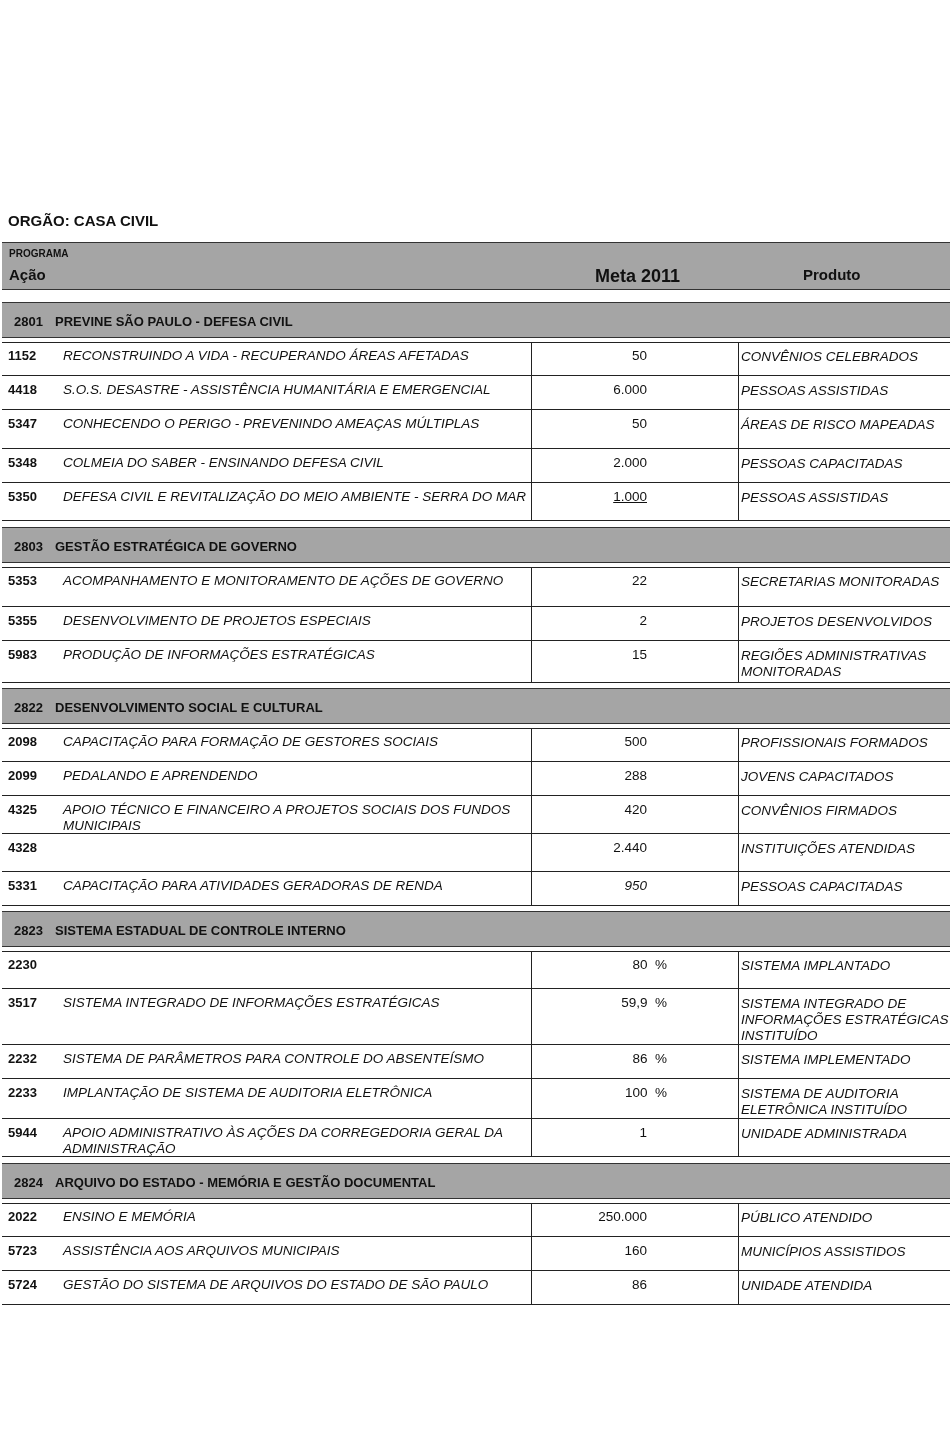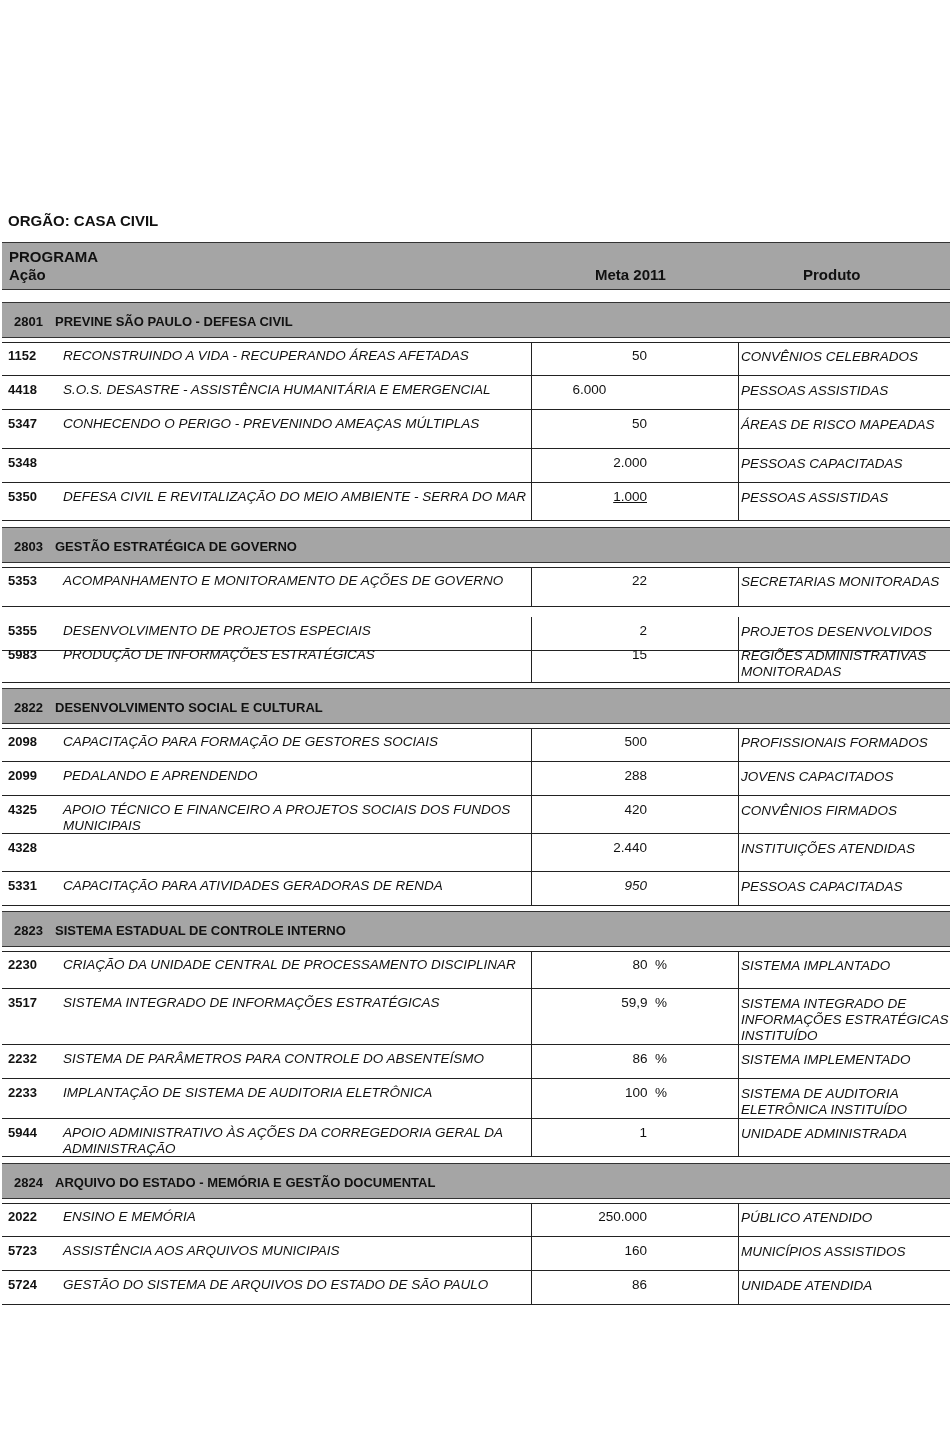--- a/index.html
+++ b/index.html
@@ -1,23 +1,23 @@
 <!DOCTYPE html>
 <html><head>
 <meta charset="utf-8">
 <style>
   html, body { margin:0; padding:0; background:#ffffff; }
   body { width:952px; height:1438px; position:relative; overflow:hidden;
          font-family:"Liberation Sans", sans-serif; color:#111; }
   .orgao { position:absolute; left:8px; top:212px; font-size:15px; font-weight:bold; letter-spacing:0; }
   .hdr { position:absolute; left:2px; width:948px; top:242px; height:48px; background:#a5a5a5;
          border-top:1.5px solid #333; border-bottom:1.5px solid #333; box-sizing:border-box; }
-  .hdr .l1 { position:absolute; left:7px; top:5px; font-size:15px; font-weight:bold; }
+  .hdr .l1 { position:absolute; left:7px; top:5px; font-size:10px; font-weight:bold; }
   .hdr .l2 { position:absolute; left:7px; top:23px; font-size:15px; font-weight:bold; }
-  .hdr .meta { position:absolute; left:593px; top:23px; font-size:15px; font-weight:bold; }
+  .hdr .meta { position:absolute; left:593px; top:23px; font-size:18px; font-weight:bold; }
   .hdr .prod { position:absolute; left:801px; top:23px; font-size:15px; font-weight:bold; }
   #table { position:absolute; left:2px; width:948px; top:0; }
   .prog { position:absolute; left:0; width:948px; height:36px; background:#a5a5a5;
           border-top:1.5px solid #333; border-bottom:1.5px solid #333; box-sizing:border-box;
           font-size:13px; font-weight:bold; }
   .prog .code { position:absolute; left:12px; top:11px; }
   .prog .name { position:absolute; left:53px; top:11px; }
   .row { position:absolute; left:0; width:948px; border-bottom:1.2px solid #222; box-sizing:border-box; font-size:13.5px; }
   .row .code { position:absolute; left:6px; top:6px; font-weight:bold; font-size:13px; }
   .row .acao { position:absolute; left:61px; top:6px; width:465px; font-style:italic; line-height:16px; }
@@ -50,34 +50,35 @@
       <span class="acao">RECONSTRUINDO A VIDA - RECUPERANDO ÁREAS AFETADAS</span>
       <span class="vsep1"></span>
       <span class="meta" style="white-space: pre; padding-right: 0px; width: 115px;">50</span>
       <span class="vsep2"></span>
       <span class="prod">CONVÊNIOS CELEBRADOS</span>
     </div>
     <div class="row" style="top: 376px; height: 34px;">
       <span class="code">4418</span>
       <span class="acao">S.O.S. DESASTRE - ASSISTÊNCIA HUMANITÁRIA E EMERGENCIAL</span>
       <span class="vsep1"></span>
-      <span class="meta" style="white-space: pre; padding-right: 0px; width: 115px; text-align: center;">6.000</span>
+      <span class="meta" style="white-space: pre; padding-right: 0px; width: 115px;">6.000</span>
       <span class="vsep2"></span>
       <span class="prod">PESSOAS ASSISTIDAS</span>
     </div>
     <div class="row" style="top: 410px; height: 39px;">
       <span class="code">5347</span>
       <span class="acao">CONHECENDO O PERIGO - PREVENINDO AMEAÇAS MÚLTIPLAS</span>
       <span class="vsep1"></span>
       <span class="meta" style="white-space: pre; padding-right: 0px; width: 115px;">50</span>
       <span class="vsep2"></span>
       <span class="prod">ÁREAS DE RISCO MAPEADAS</span>
     </div>
     <div class="row" style="top: 449px; height: 34px;">
       <span class="code">5348</span>
+      <span class="acao">COLMEIA DO SABER - ENSINANDO DEFESA CIVIL</span>
       <span class="vsep1"></span>
       <span class="meta" style="white-space: pre; padding-right: 0px; width: 115px;">2.000</span>
       <span class="vsep2"></span>
       <span class="prod">PESSOAS CAPACITADAS</span>
     </div>
     <div class="row" style="top: 483px; height: 38px;">
       <span class="code">5350</span>
       <span class="acao">DEFESA CIVIL E REVITALIZAÇÃO DO MEIO AMBIENTE - SERRA DO MAR</span>
       <span class="vsep1"></span>
       <span class="meta" style="white-space: pre; padding-right: 0px; width: 115px; text-decoration: underline;">1.000</span>
@@ -90,21 +91,21 @@
     </div>
     <div class="topline" style="top: 567px;"></div>
     <div class="row" style="top: 567px; height: 40px;">
       <span class="code">5353</span>
       <span class="acao">ACOMPANHAMENTO E MONITORAMENTO DE AÇÕES DE GOVERNO</span>
       <span class="vsep1"></span>
       <span class="meta" style="white-space: pre; padding-right: 0px; width: 115px;">22</span>
       <span class="vsep2"></span>
       <span class="prod">SECRETARIAS MONITORADAS</span>
     </div>
-    <div class="row" style="top: 607px; height: 34px; margin-top: 10px;">
+    <div class="row" style="top: 607px; height: 34px;">
       <span class="code">5355</span>
       <span class="acao">DESENVOLVIMENTO DE PROJETOS ESPECIAIS</span>
       <span class="vsep1"></span>
       <span class="meta" style="white-space: pre; padding-right: 0px; width: 115px;">2</span>
       <span class="vsep2"></span>
       <span class="prod">PROJETOS DESENVOLVIDOS</span>
     </div>
     <div class="row" style="top: 641px; height: 42px;">
       <span class="code">5983</span>
       <span class="acao">PRODUÇÃO DE INFORMAÇÕES ESTRATÉGICAS</span>
@@ -157,21 +158,20 @@
       <span class="vsep2"></span>
       <span class="prod">PESSOAS CAPACITADAS</span>
     </div>
     <div class="prog" style="top: 911px;">
       <span class="code">2823</span>
       <span class="name">SISTEMA ESTADUAL DE CONTROLE INTERNO</span>
     </div>
     <div class="topline" style="top: 951px;"></div>
     <div class="row" style="top: 951px; height: 38px;">
       <span class="code">2230</span>
-      <span class="acao">CRIAÇÃO DA UNIDADE CENTRAL DE PROCESSAMENTO DISCIPLINAR</span>
       <span class="vsep1"></span>
       <span class="meta" style="white-space: pre; padding-right: 0px; width: 135px;">80  %</span>
       <span class="vsep2"></span>
       <span class="prod">SISTEMA IMPLANTADO</span>
     </div>
     <div class="row" style="top: 989px; height: 56px;">
       <span class="code">3517</span>
       <span class="acao">SISTEMA INTEGRADO DE INFORMAÇÕES ESTRATÉGICAS</span>
       <span class="vsep1"></span>
       <span class="meta" style="white-space: pre; padding-right: 0px; width: 135px;">59,9  %</span>

